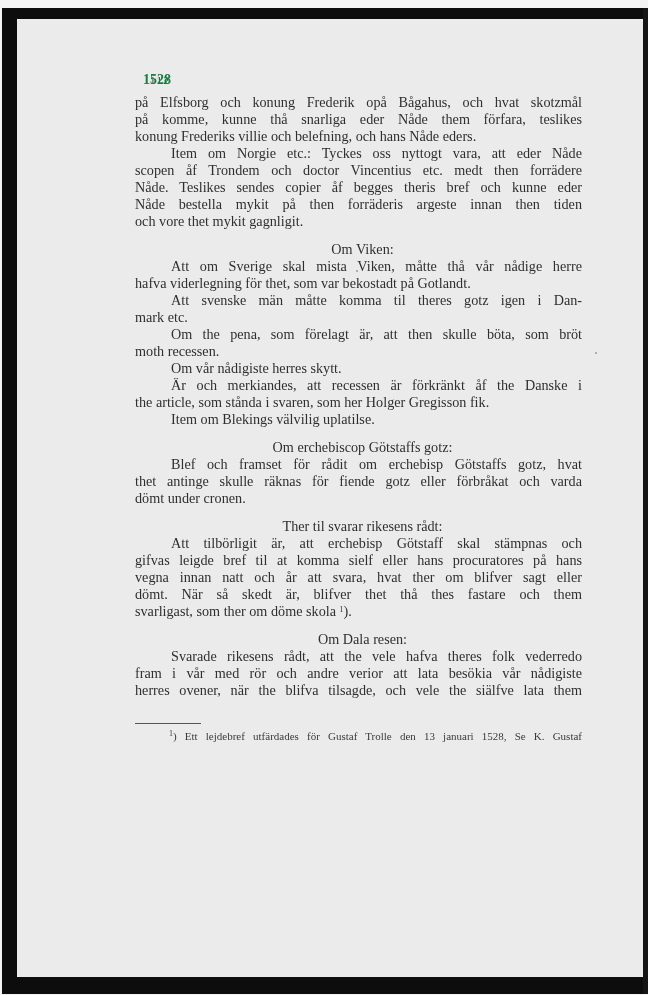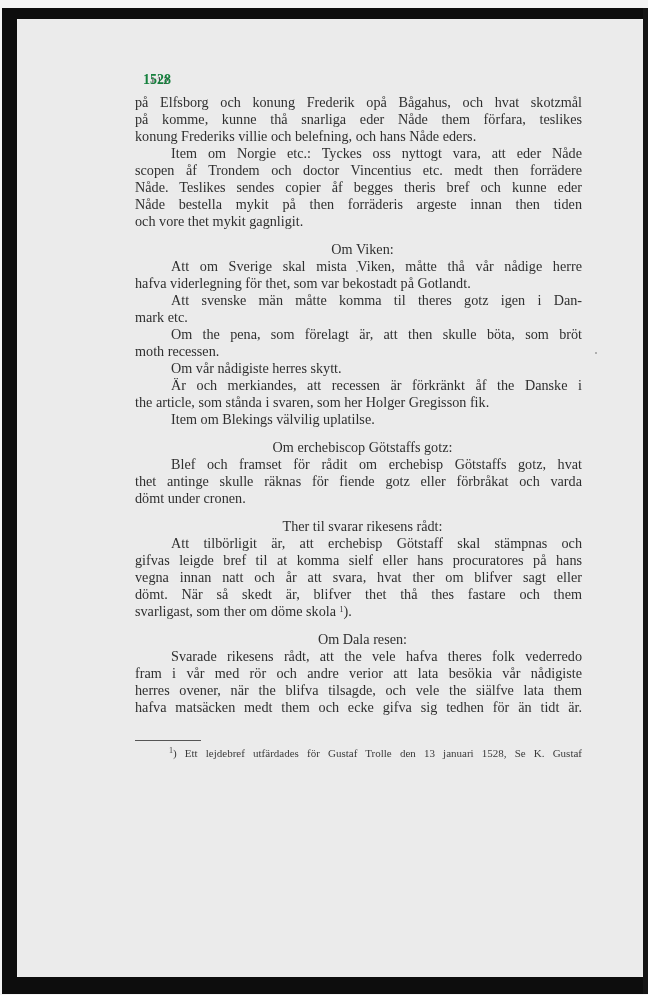--- a/index.html
+++ b/index.html
@@ -132,21 +132,20 @@
     <span class="line last"><span>svarligast, som ther om döme skola</span> <sup>1</sup><span>).</span></span>
   </div>
 
   <div class="gap-m"></div>
   <span class="heading">Om Dala resen:</span>
 
   <div>
     <span class="line indent">Svarade rikesens rådt, att the vele hafva theres folk vederredo</span>
     <span class="line">fram i vår med rör och andre verior att lata besökia vår nådigiste</span>
     <span class="line">herres ovener, när the blifva tilsagde, och vele the siälfve lata them</span>
-    <span class="line">hafva matsäcken medt them och ecke gifva sig tedhen för än tidt är.</span>
   </div>
 
   <div style="height:24px"></div>
   <div class="footnote-rule"></div>
   <div class="footnote">
     <span class="line indent"><sup>1</sup><span>)</span> <span>Ett lejdebref utfärdades för Gustaf Trolle den 13 januari 1528,  Se K. Gustaf</span></span>
   </div>
 </div>
 
 <div class="speck" style="left:356px; top:270px;"></div>

